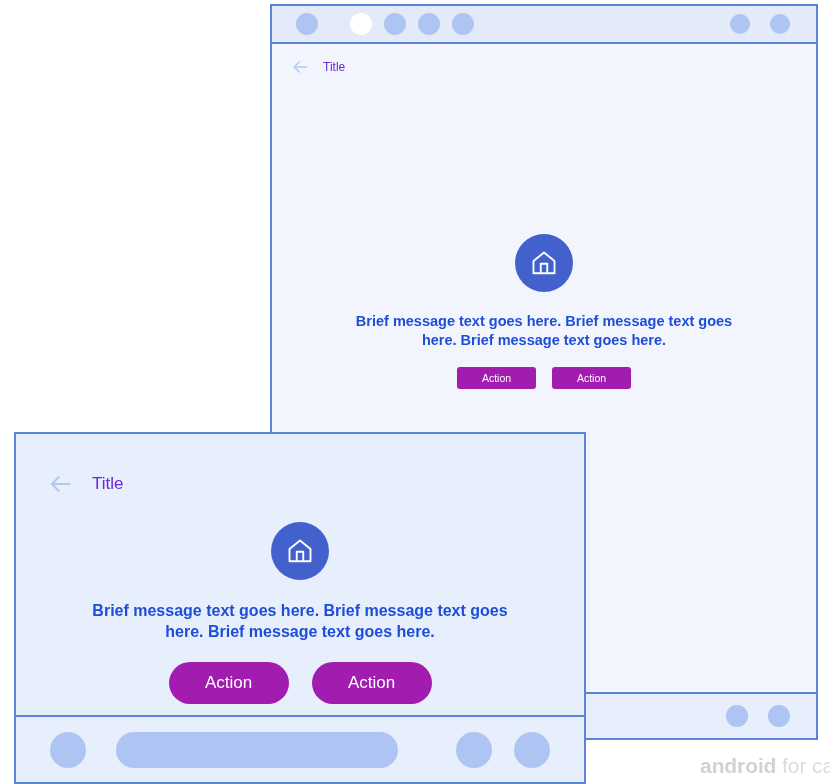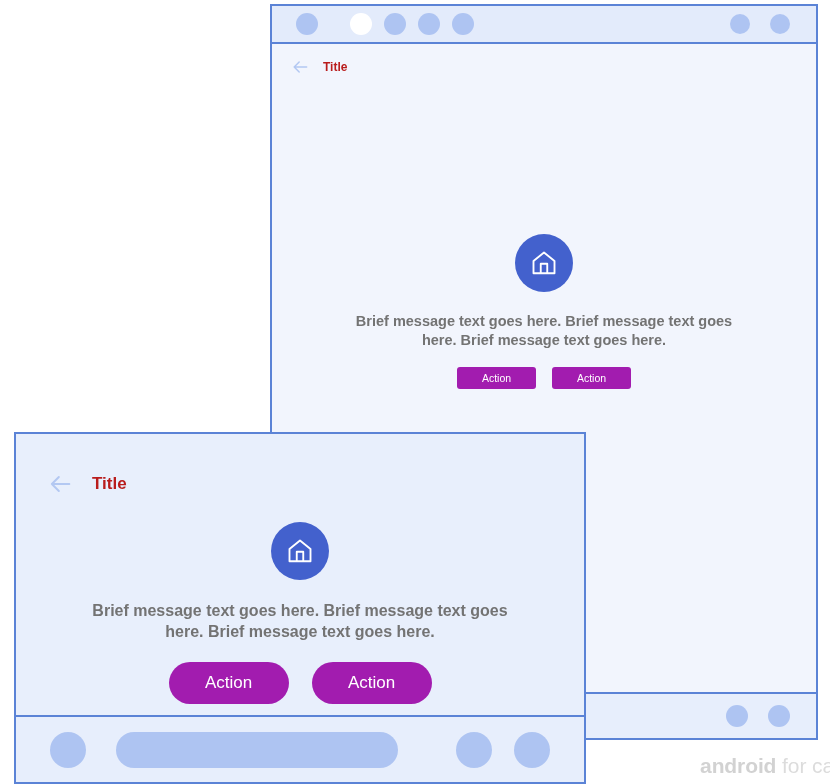--- a/index.html
+++ b/index.html
@@ -56,43 +56,42 @@
   .appbar {
     display: flex;
     align-items: center;
     position: absolute;
   }
   .back-arrow {
     flex: 0 0 auto;
     display: block;
   }
   .appbar-title {
-    color: #b91c1c;
+    color: #6d28d9;
     white-space: nowrap;
-    font-weight: bold;
   }
 
   
   .empty-state {
     position: absolute;
     left: 0;
     right: 0;
     display: flex;
     flex-direction: column;
     align-items: center;
   }
   .icon-circle {
     border-radius: 50%;
     background: #4361cd;
     display: flex;
     align-items: center;
     justify-content: center;
   }
   .msg {
-    color: #737373;
+    color: #1d4ed8;
     font-weight: bold;
     text-align: center;
     line-height: 1.32;
   }
   .actions {
     display: flex;
     justify-content: center;
   }
   .btn {
     background: #a21caf;

